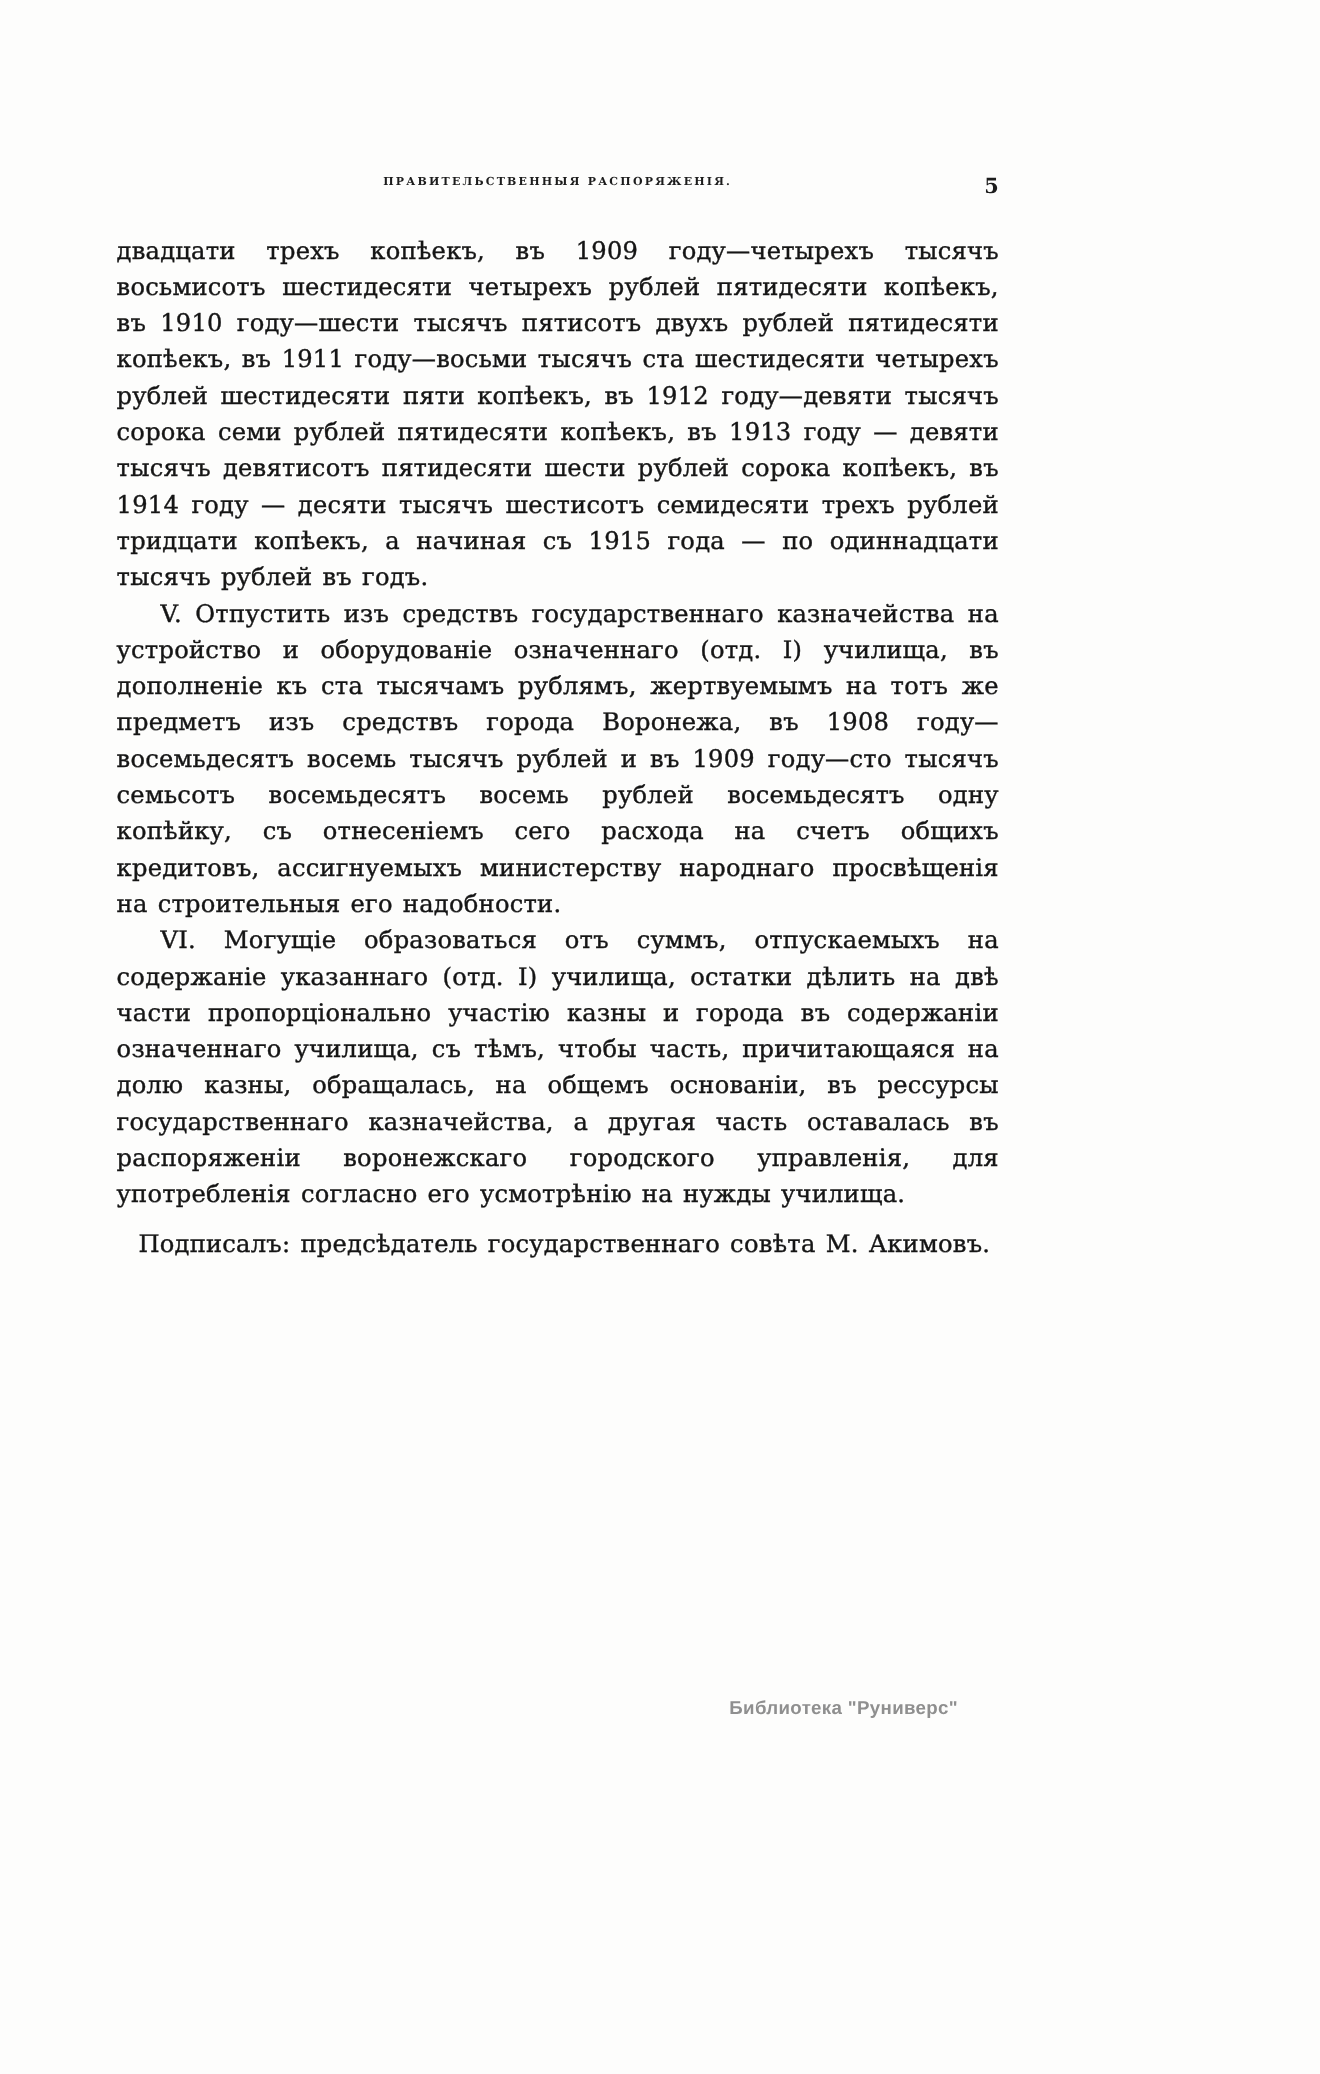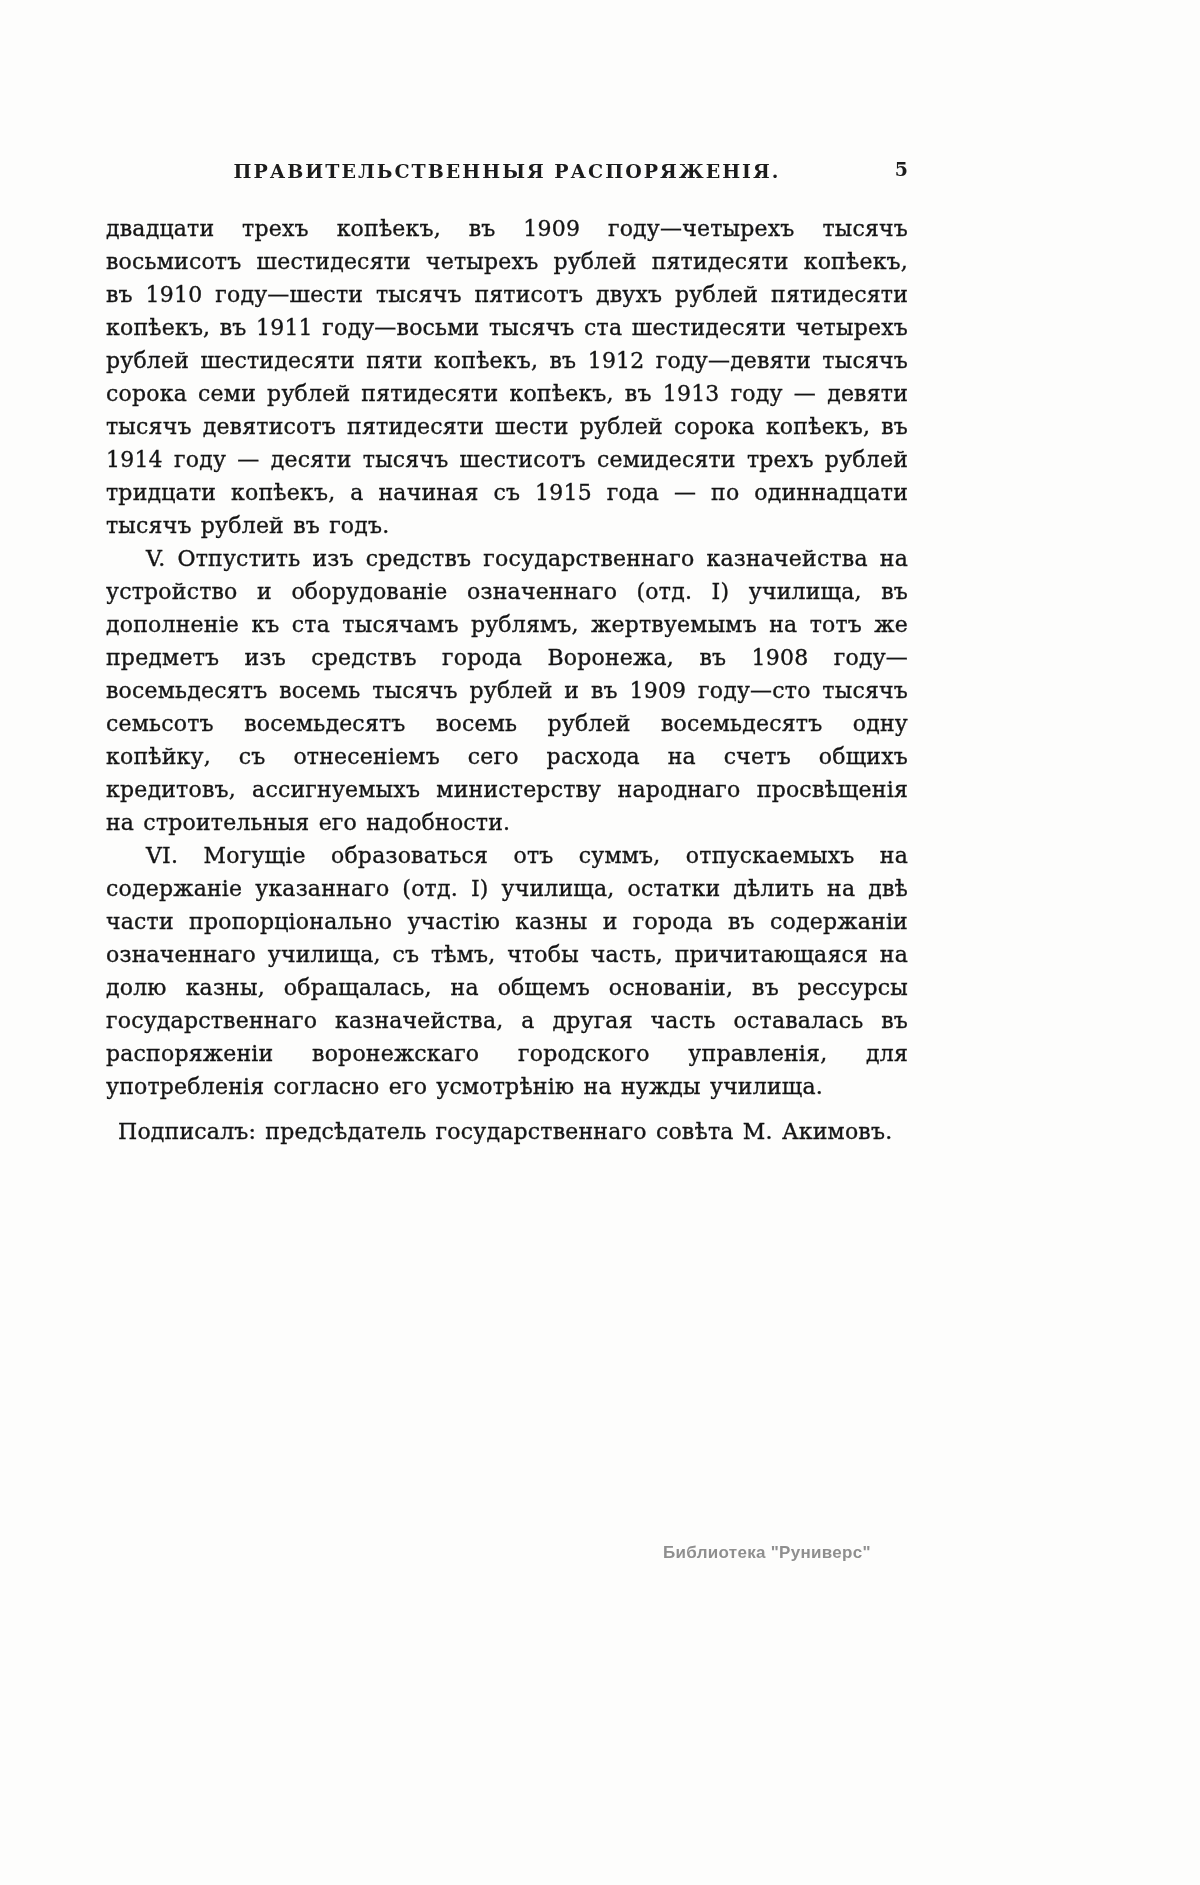--- a/index.html
+++ b/index.html
@@ -25,21 +25,21 @@
   }
   .page-header {
     position: relative;
     width: 100%;
     height: 24px;
     margin-bottom: 28px;
   }
   .running-title {
     display: block;
     text-align: center;
-    font-size: 19px;
+    font-size: 10px;
     font-weight: bold;
     letter-spacing: 2px;
     color: #1c1c1c;
   }
   .page-number {
     position: absolute;
     right: 0;
     top: -2px;
     font-size: 19px;
     font-weight: bold;
@@ -56,21 +56,21 @@
   .text-body p {
     margin: 0;
     padding: 0;
   }
   .text-body p.indent {
     text-indent: 40px;
   }
   .text-body p.signature {
     margin-top: 12px;
     text-indent: 12px;
-    text-align: left;
+    text-align: center;
   }
   .it {
   }
   .rm {
     font-style: normal;
   }
   .watermark {
     position: absolute;
     left: 663px;
     top: 1543px;

